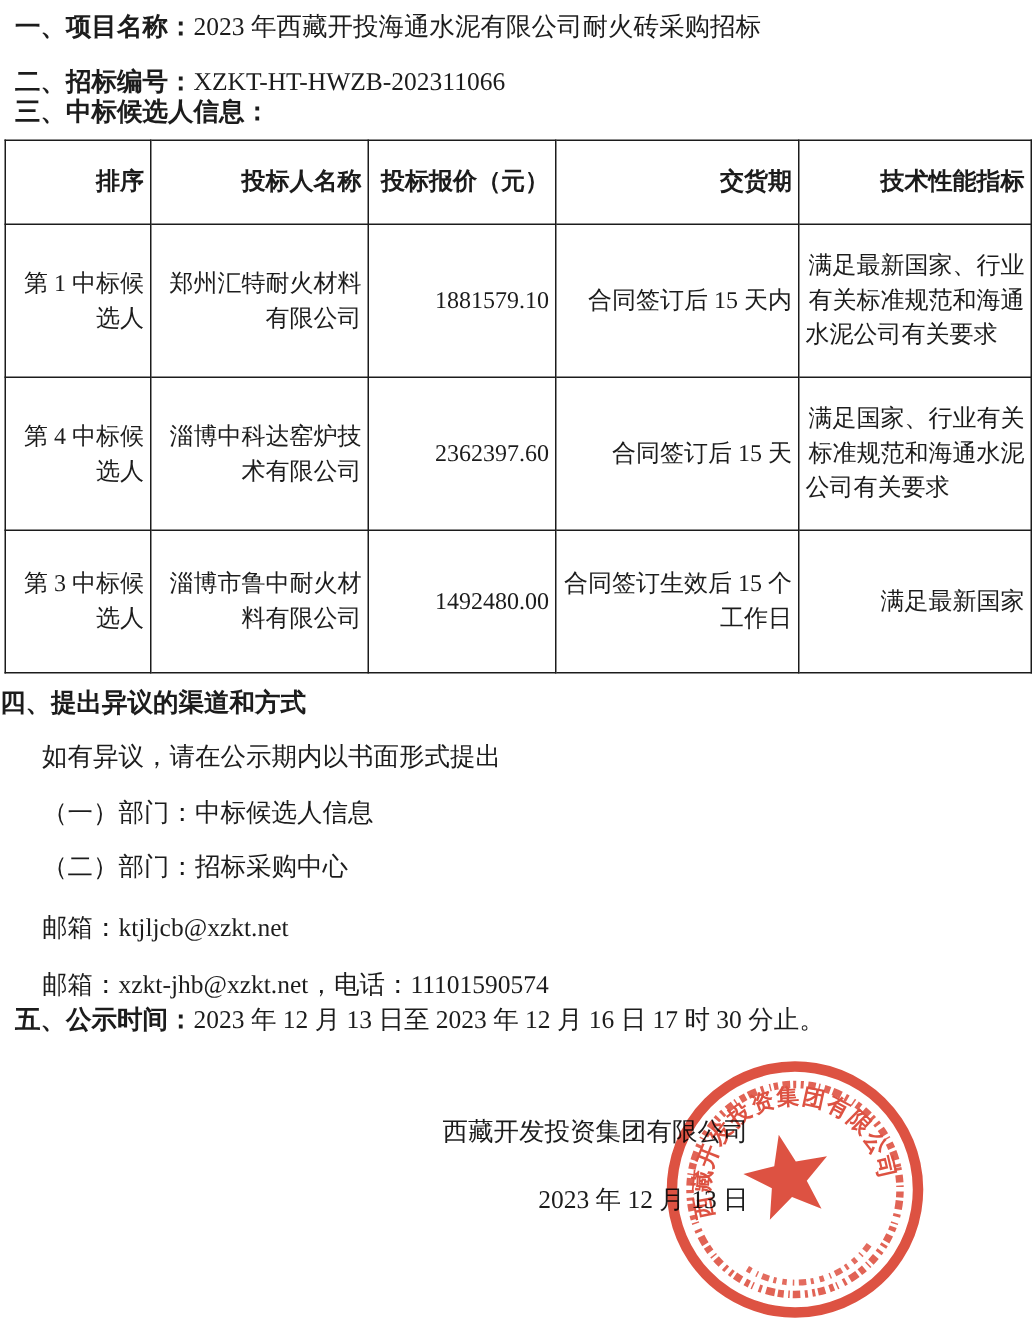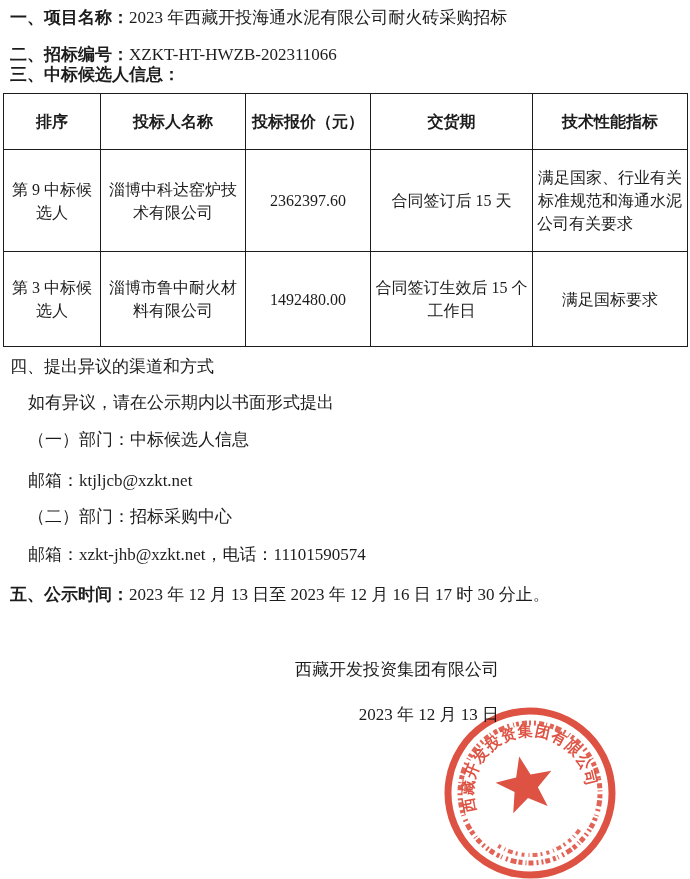--- a/index.html
+++ b/index.html
@@ -26,45 +26,45 @@
     margin:8px 0 0 3px;width:684px;
   }
   table.bids col.c1{width:97px;}
   table.bids col.c2{width:145px;}
   table.bids col.c3{width:125px;}
   table.bids col.c4{width:162px;}
   table.bids col.c5{width:155px;}
   table.bids th,table.bids td{
     border:1px solid #1c1c1c;
     font-size:16px;line-height:23px;
-    text-align:center;vertical-align:middle;
+    text-align:right;vertical-align:middle;
     padding:16px 4px;font-weight:400;
     word-break:break-all;
   }
   table.bids th{font-weight:700;}
   tr.hdr{height:55px;}
   tr.r1{height:100px;}
   tr.r2{height:100px;}
   tr.r3{height:95px;}
   td.rank{padding:2px 10px;}
   td.tech-long{
     text-align:justify;text-align-last:left;
     padding:2px 6px;
   }
-  .h4{margin-top:10px;font-size:17px;line-height:20px;padding-left:10px;font-weight:400;}
+  .h4{margin-top:10px;font-size:17px;line-height:20px;font-weight:700;}
   .body-line{
     font-size:17px;line-height:20px;
     padding-left:28px;white-space:nowrap;
   }
   .b1{margin-top:16px;}
   .b2{margin-top:17px;}
   .b3{margin-top:21px;}
   .b4{margin-top:16px;}
   .b5{margin-top:18px;}
-  .l5{margin-top:20px;}
+  .l5{margin-top:3px;}
   .sig{
     font-size:17px;line-height:20px;
     text-align:right;padding-right:50px;
     position:relative;z-index:1;
   }
   .sig-company{margin-top:55px;}
   .sig-date{margin-top:25px;}
   .stamp{
     position:absolute;left:440px;top:703px;
     width:180px;height:180px;
@@ -101,45 +101,52 @@
         <col class="c5">
       </colgroup>
     <tbody>
         <tr class="hdr">
       <th>排序</th>
       <th>投标人名称</th>
       <th>投标报价（元）</th>
       <th>交货期</th>
       <th>技术性能指标</th>
     </tr>
+    <tr class="r1">
+      <td class="rank">第 1 中标候选人</td>
+      <td>郑州汇特耐火材料有限公司</td>
+      <td>1881579.10</td>
+      <td>合同签订后 15 天内</td>
+      <td class="tech-long">满足最新国家、行业有关标准规范和海通水泥公司有关要求</td>
+    </tr>
     <tr class="r2">
-      <td class="rank">第 9 中标候选人</td>
+      <td class="rank">第 4 中标候选人</td>
       <td>淄博中科达窑炉技术有限公司</td>
       <td>2362397.60</td>
       <td>合同签订后 15 天</td>
       <td class="tech-long">满足国家、行业有关标准规范和海通水泥公司有关要求</td>
     </tr>
     <tr class="r3">
       <td class="rank">第 3 中标候选人</td>
       <td>淄博市鲁中耐火材料有限公司</td>
       <td>1492480.00</td>
       <td>合同签订生效后 15 个工作日</td>
-      <td>满足国标要求</td>
+      <td>满足最新国家</td>
     </tr>
   </tbody>
     </table>
 
   <div class="h4">
     <span class="num">四、</span><span class="lbl">提出异议的渠道和方式</span>
   </div>
 
   <div class="body-line b1">如有异议，请在公示期内以书面形式提出</div>
   <div class="body-line b2">（一）部门：中标候选人信息</div>
+  <div class="body-line b4">（二）部门：招标采购中心</div>
   <div class="body-line b3">邮箱：ktjljcb@xzkt.net</div>
-  <div class="body-line b4">（二）部门：招标采购中心</div>
   <div class="body-line b5">邮箱：xzkt-jhb@xzkt.net，电话：11101590574</div>
 
   <div class="hline l5">
     <span class="num">五、</span><span class="lbl">公示时间：</span><span class="val">2023 年 12 月 13 日至 2023 年 12 月 16 日 17 时 30 分止。</span>
   </div>
 
   <div class="sig sig-company">西藏开发投资集团有限公司</div>
   <div class="sig sig-date">2023 年 12 月 13 日</div>
 
   <svg class="stamp" viewBox="0 0 180 180" xmlns="http://www.w3.org/2000/svg">

